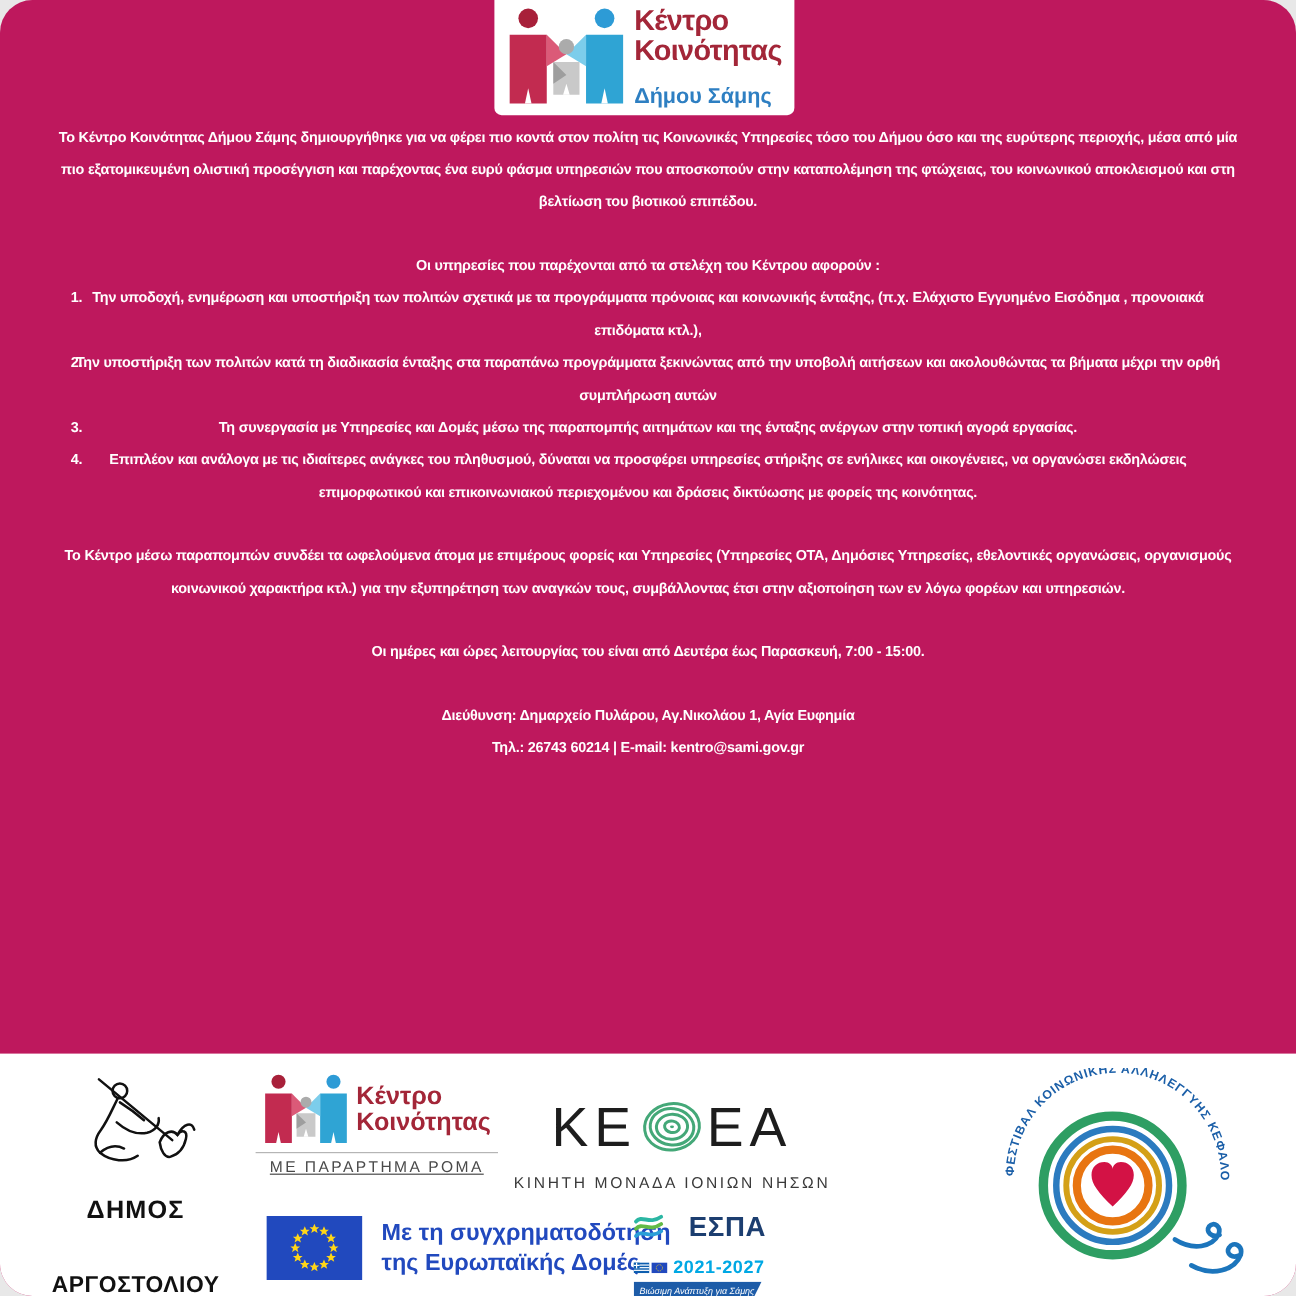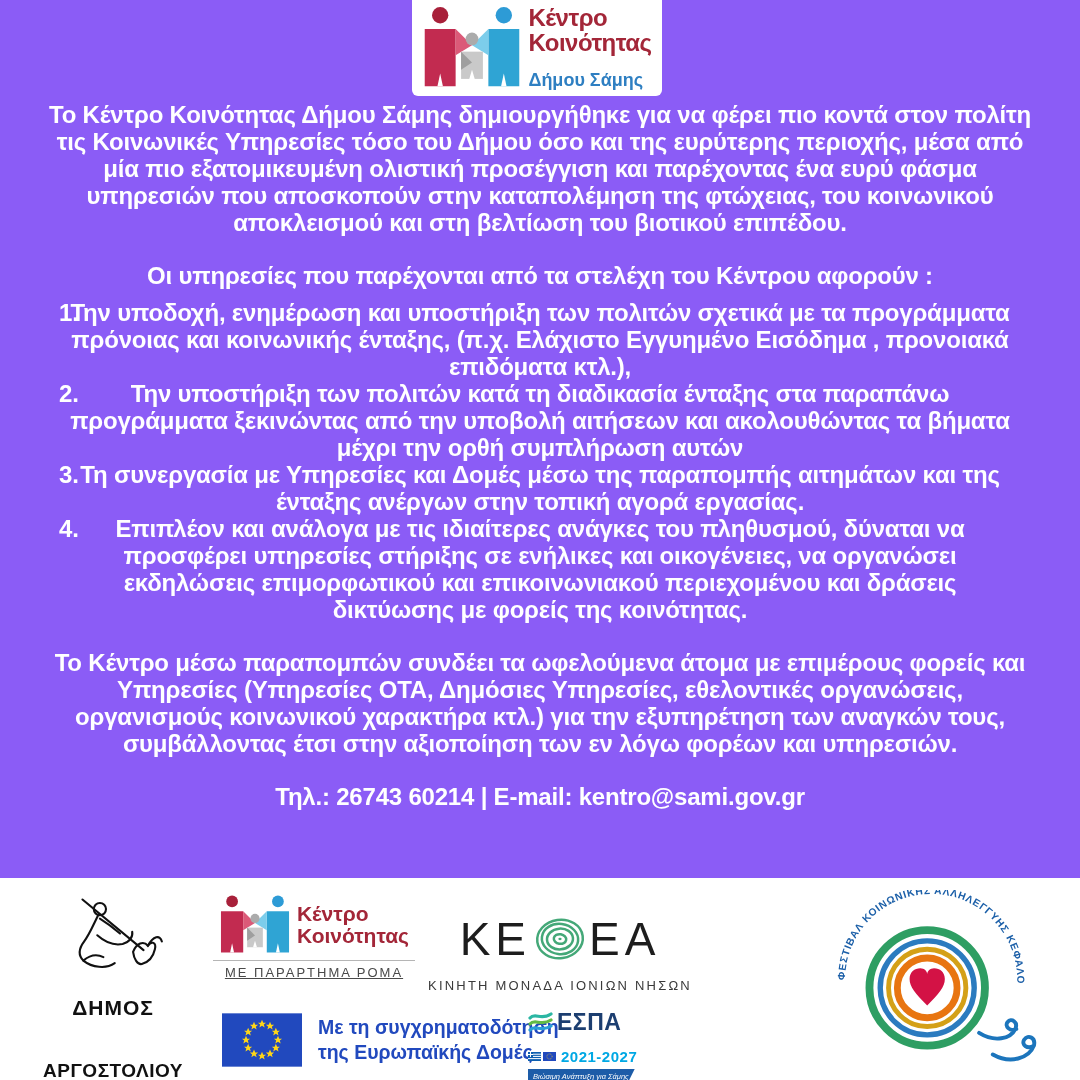--- a/index.html
+++ b/index.html
@@ -1,37 +1,38 @@
 <!DOCTYPE html>
 <html lang="el"><head>
 <meta charset="utf-8">
 <style>
   html,body{margin:0;padding:0;background:#e8e8e8;}
   .poster{
     position:relative;width:1080px;height:1080px;overflow:hidden;
-    background:#8b5cf6;
+    background:#be185d;
     font-family:"Liberation Sans","DejaVu Sans",sans-serif;
+    border-radius:27px;
   }
   
   .logo-box{
     position:absolute;left:412px;top:0;width:250px;height:96px;
     background:#fff;border-radius:0 0 6px 6px;
     display:flex;align-items:center;justify-content:center;gap:6px;
   }
   .logo-box .fam{width:100px;height:84px;flex:0 0 auto;}
   .logo-title{line-height:25px;font-weight:bold;font-size:24px;color:#A32638;letter-spacing:-0.5px;}
   .logo-sub{font-size:18px;font-weight:bold;color:#2E7FC2;margin-top:15px;}
   
   .main-text{
     position:absolute;left:45px;top:101px;width:990px;
-    color:#fff;font-weight:bold;font-size:24px;line-height:27px;
+    color:#fff;font-weight:bold;font-size:12px;line-height:27px;
     text-align:center;letter-spacing:-0.2px;
   }
   .main-text p{margin:0 0 26px 0;}
-  .main-text p.tight{margin:10px;}
+  .main-text p.tight{margin:0;}
   .svc{position:relative;margin:0;}
   .svc .num{position:absolute;left:14px;top:0;}
   .svc .txt{display:block;padding:0 18px;}
   .gap{height:26px;}
   
   .footer{
     position:absolute;left:0;top:878px;width:1080px;height:202px;background:#fff;
   }
   
   .muni{position:absolute;left:38px;top:18px;width:150px;text-align:center;color:#111;}
@@ -51,21 +52,21 @@
   .kethea-row{display:flex;align-items:center;justify-content:center;gap:2px;}
   .kethea-name{font-size:46px;letter-spacing:5px;font-weight:normal;}
   .kethea-row svg{width:52px;height:52px;margin:0 1px;}
   .kethea-sub{font-size:13px;color:#3a3a3a;letter-spacing:2.2px;margin-top:12px;white-space:nowrap;}
   
   .eu{position:absolute;left:222px;top:135px;display:flex;align-items:center;gap:16px;}
   .eu svg{width:80px;height:54px;display:block;}
   .eu-text{color:#2149BE;font-weight:bold;font-size:19.5px;line-height:25px;}
   
   .espa{position:absolute;left:528px;top:133px;width:118px;}
-  .espa-top{display:flex;align-items:flex-end;gap:3px;}
+  .espa-top{display:flex;align-items:flex-end;gap:20px;}
   .espa-top svg{width:26px;height:22px;}
   .espa-name{font-size:23px;font-weight:bold;color:#1C3E70;letter-spacing:0.5px;line-height:22px;}
   .espa-mid{display:flex;align-items:center;gap:3px;margin-top:15px;}
   .espa-mid svg{width:30px;height:9px;}
   .espa-years{font-size:15px;font-weight:bold;color:#00A8E4;letter-spacing:0.5px;}
   .espa-banner{
     margin-top:3px;background:#1D5CA8;color:#fff;font-size:7.5px;font-style:italic;
     padding:3px 6px 3px 5px;display:inline-block;
     clip-path:polygon(0 0,100% 0,93% 100%,0 100%);white-space:nowrap;
   }
@@ -116,20 +117,22 @@
       <span class="num">3.</span>
       <span class="txt">Τη συνεργασία με Υπηρεσίες και Δομές μέσω της παραπομπής αιτημάτων και της ένταξης ανέργων στην τοπική αγορά εργασίας.</span>
     </div>
     <div class="svc">
       <span class="num">4.</span>
       <span class="txt">Επιπλέον και ανάλογα με τις ιδιαίτερες ανάγκες του πληθυσμού, δύναται να προσφέρει υπηρεσίες στήριξης σε ενήλικες και οικογένειες, να οργανώσει εκδηλώσεις επιμορφωτικού και επικοινωνιακού περιεχομένου και δράσεις δικτύωσης με φορείς της κοινότητας.</span>
     </div>
 
     <div class="gap"></div>
     <p>Το Κέντρο μέσω παραπομπών συνδέει τα ωφελούμενα άτομα με επιμέρους φορείς και Υπηρεσίες (Υπηρεσίες ΟΤΑ, Δημόσιες Υπηρεσίες, εθελοντικές οργανώσεις, οργανισμούς κοινωνικού χαρακτήρα κτλ.) για την εξυπηρέτηση των αναγκών τους, συμβάλλοντας έτσι στην αξιοποίηση των εν λόγω φορέων και υπηρεσιών.</p>
+    <p>Οι ημέρες και ώρες λειτουργίας του είναι από Δευτέρα έως Παρασκευή, 7:00 - 15:00.</p>
+    <p class="tight">Διεύθυνση: Δημαρχείο Πυλάρου, Αγ.Νικολάου 1, Αγία Ευφημία</p>
     <p class="tight">Τηλ.: 26743 60214 | E-mail: kentro@sami.gov.gr</p>
   </div>
 
   <div class="footer">
 
     <div class="muni">
       <svg viewBox="0 0 130 110" aria-hidden="true" fill="none" stroke="#111" stroke-width="2.4" stroke-linecap="round">
         <line x1="30" y1="4" x2="100" y2="62"></line>
         <circle cx="50" cy="15" r="7"></circle>
         <path d="M48,22 C42,34 38,44 32,52 C26,60 25,68 31,74 C41,82 57,84 67,77"></path>

